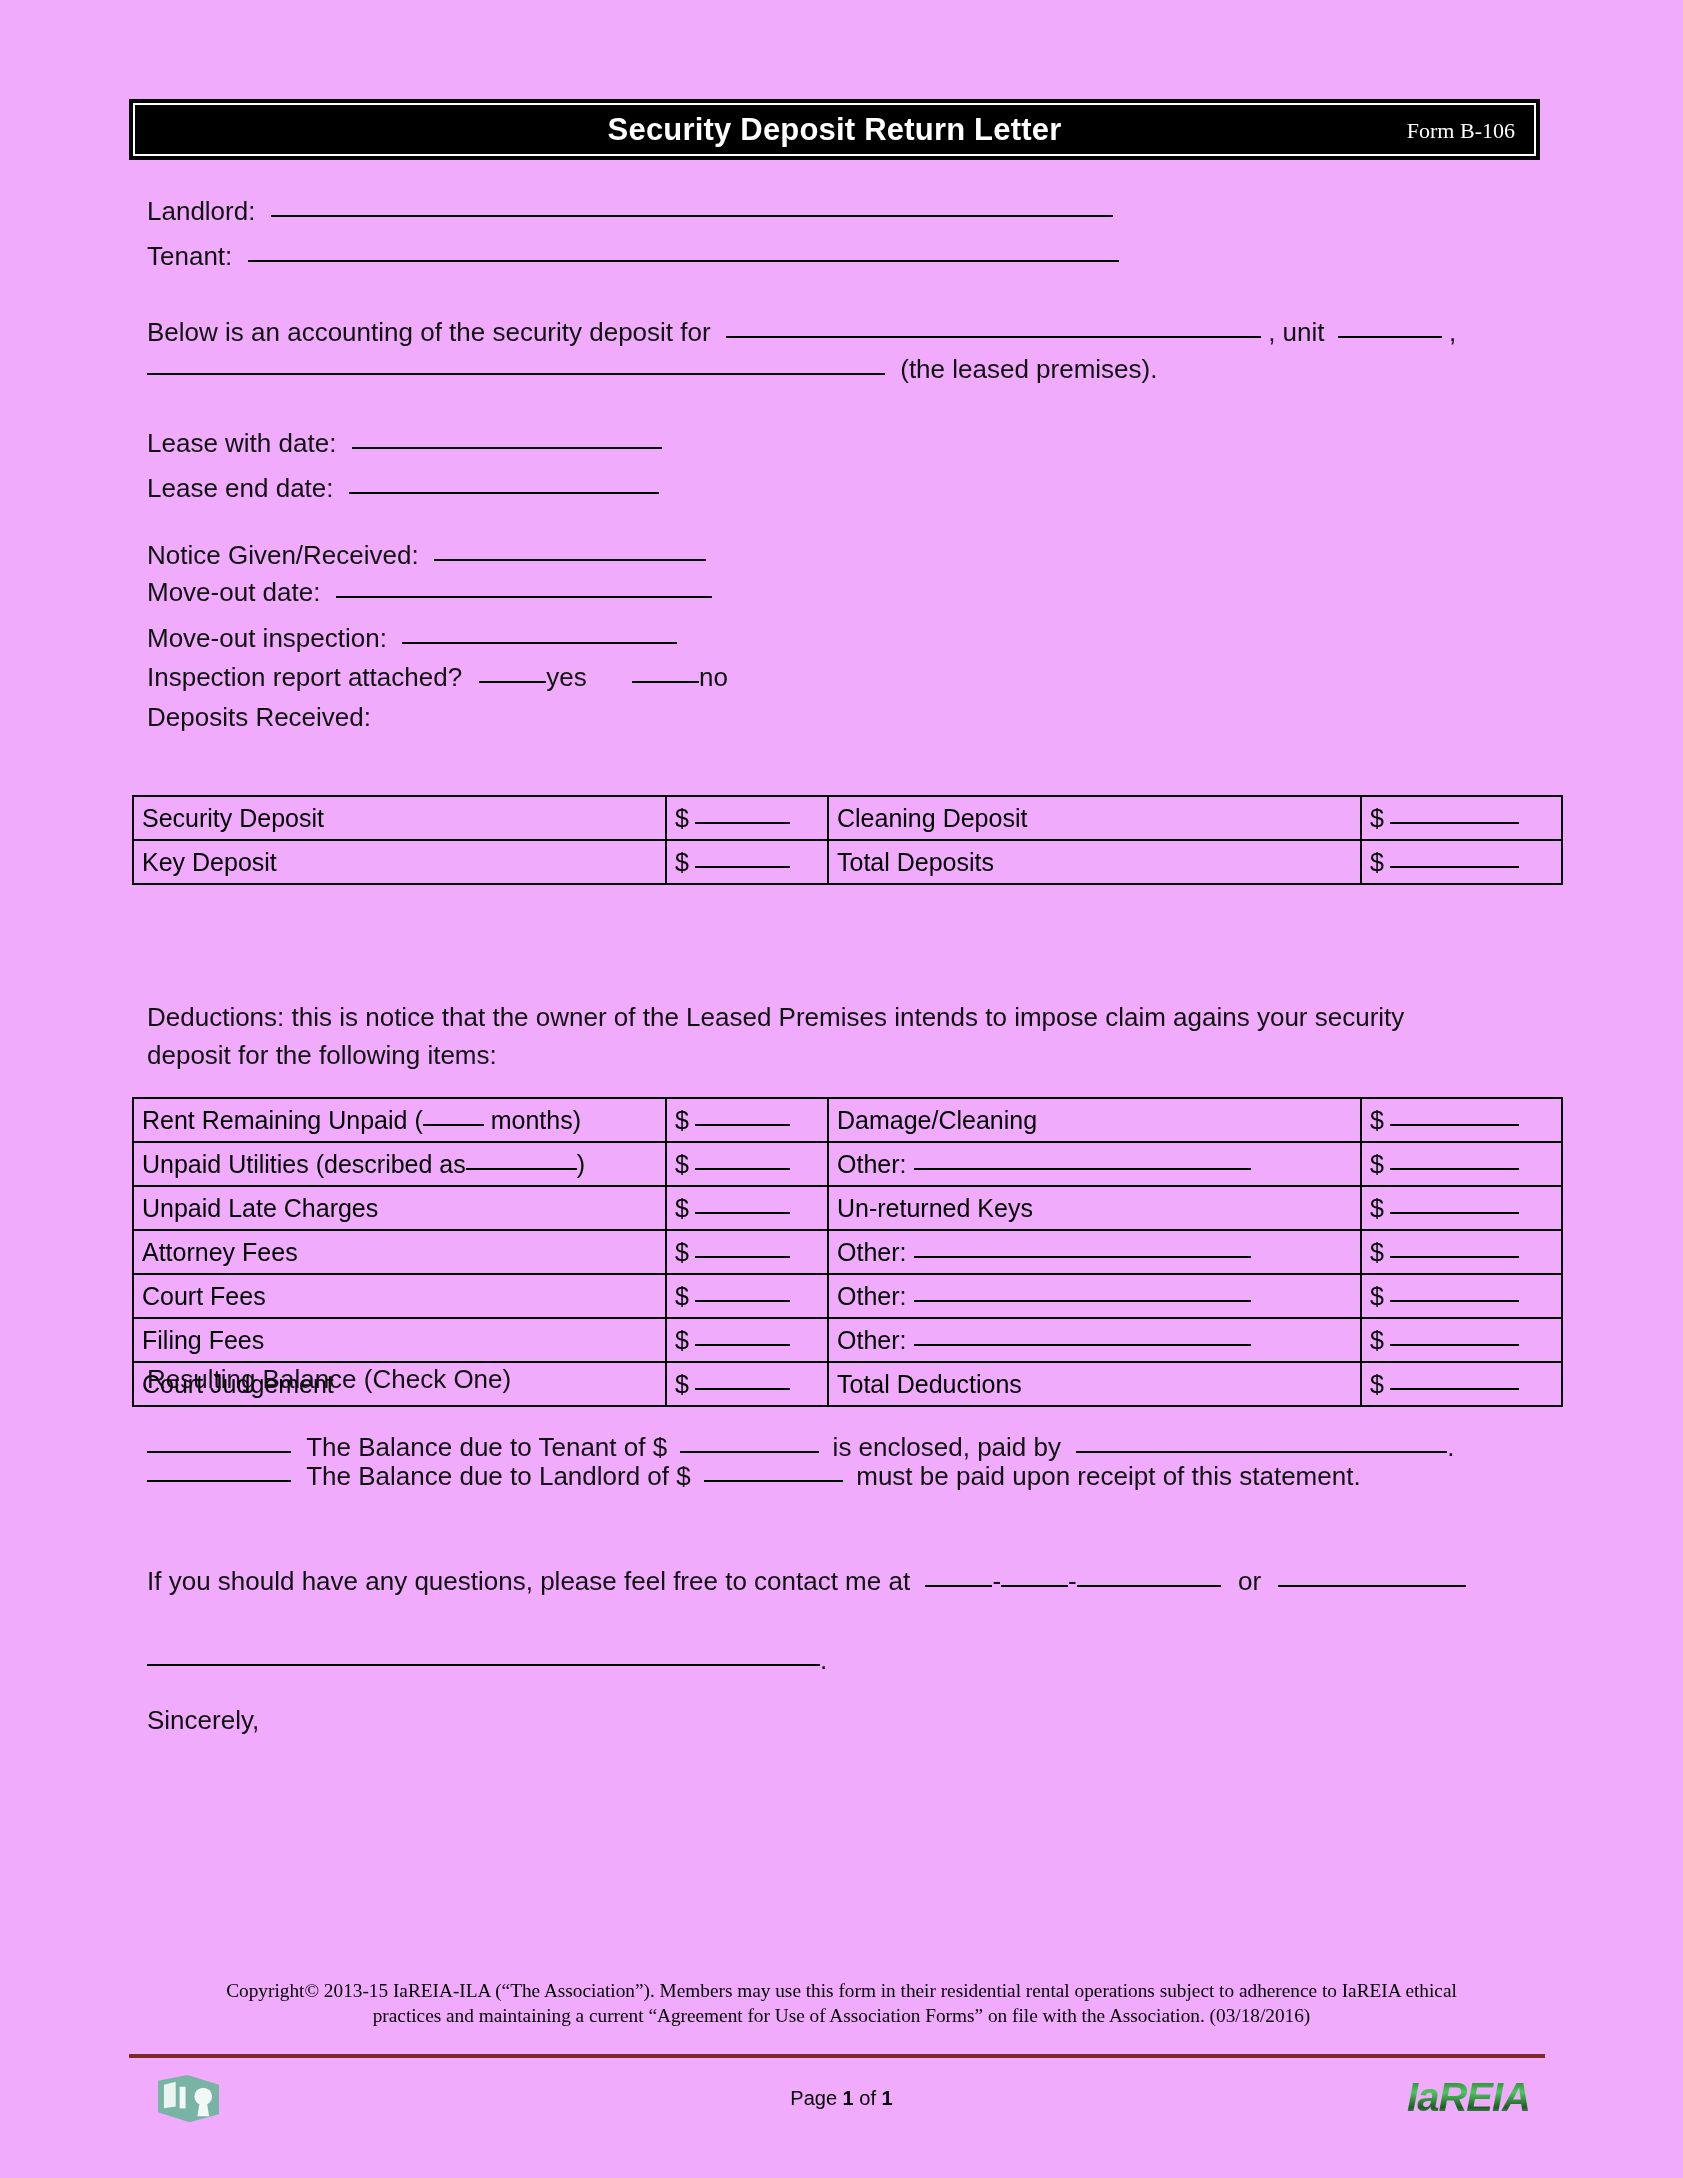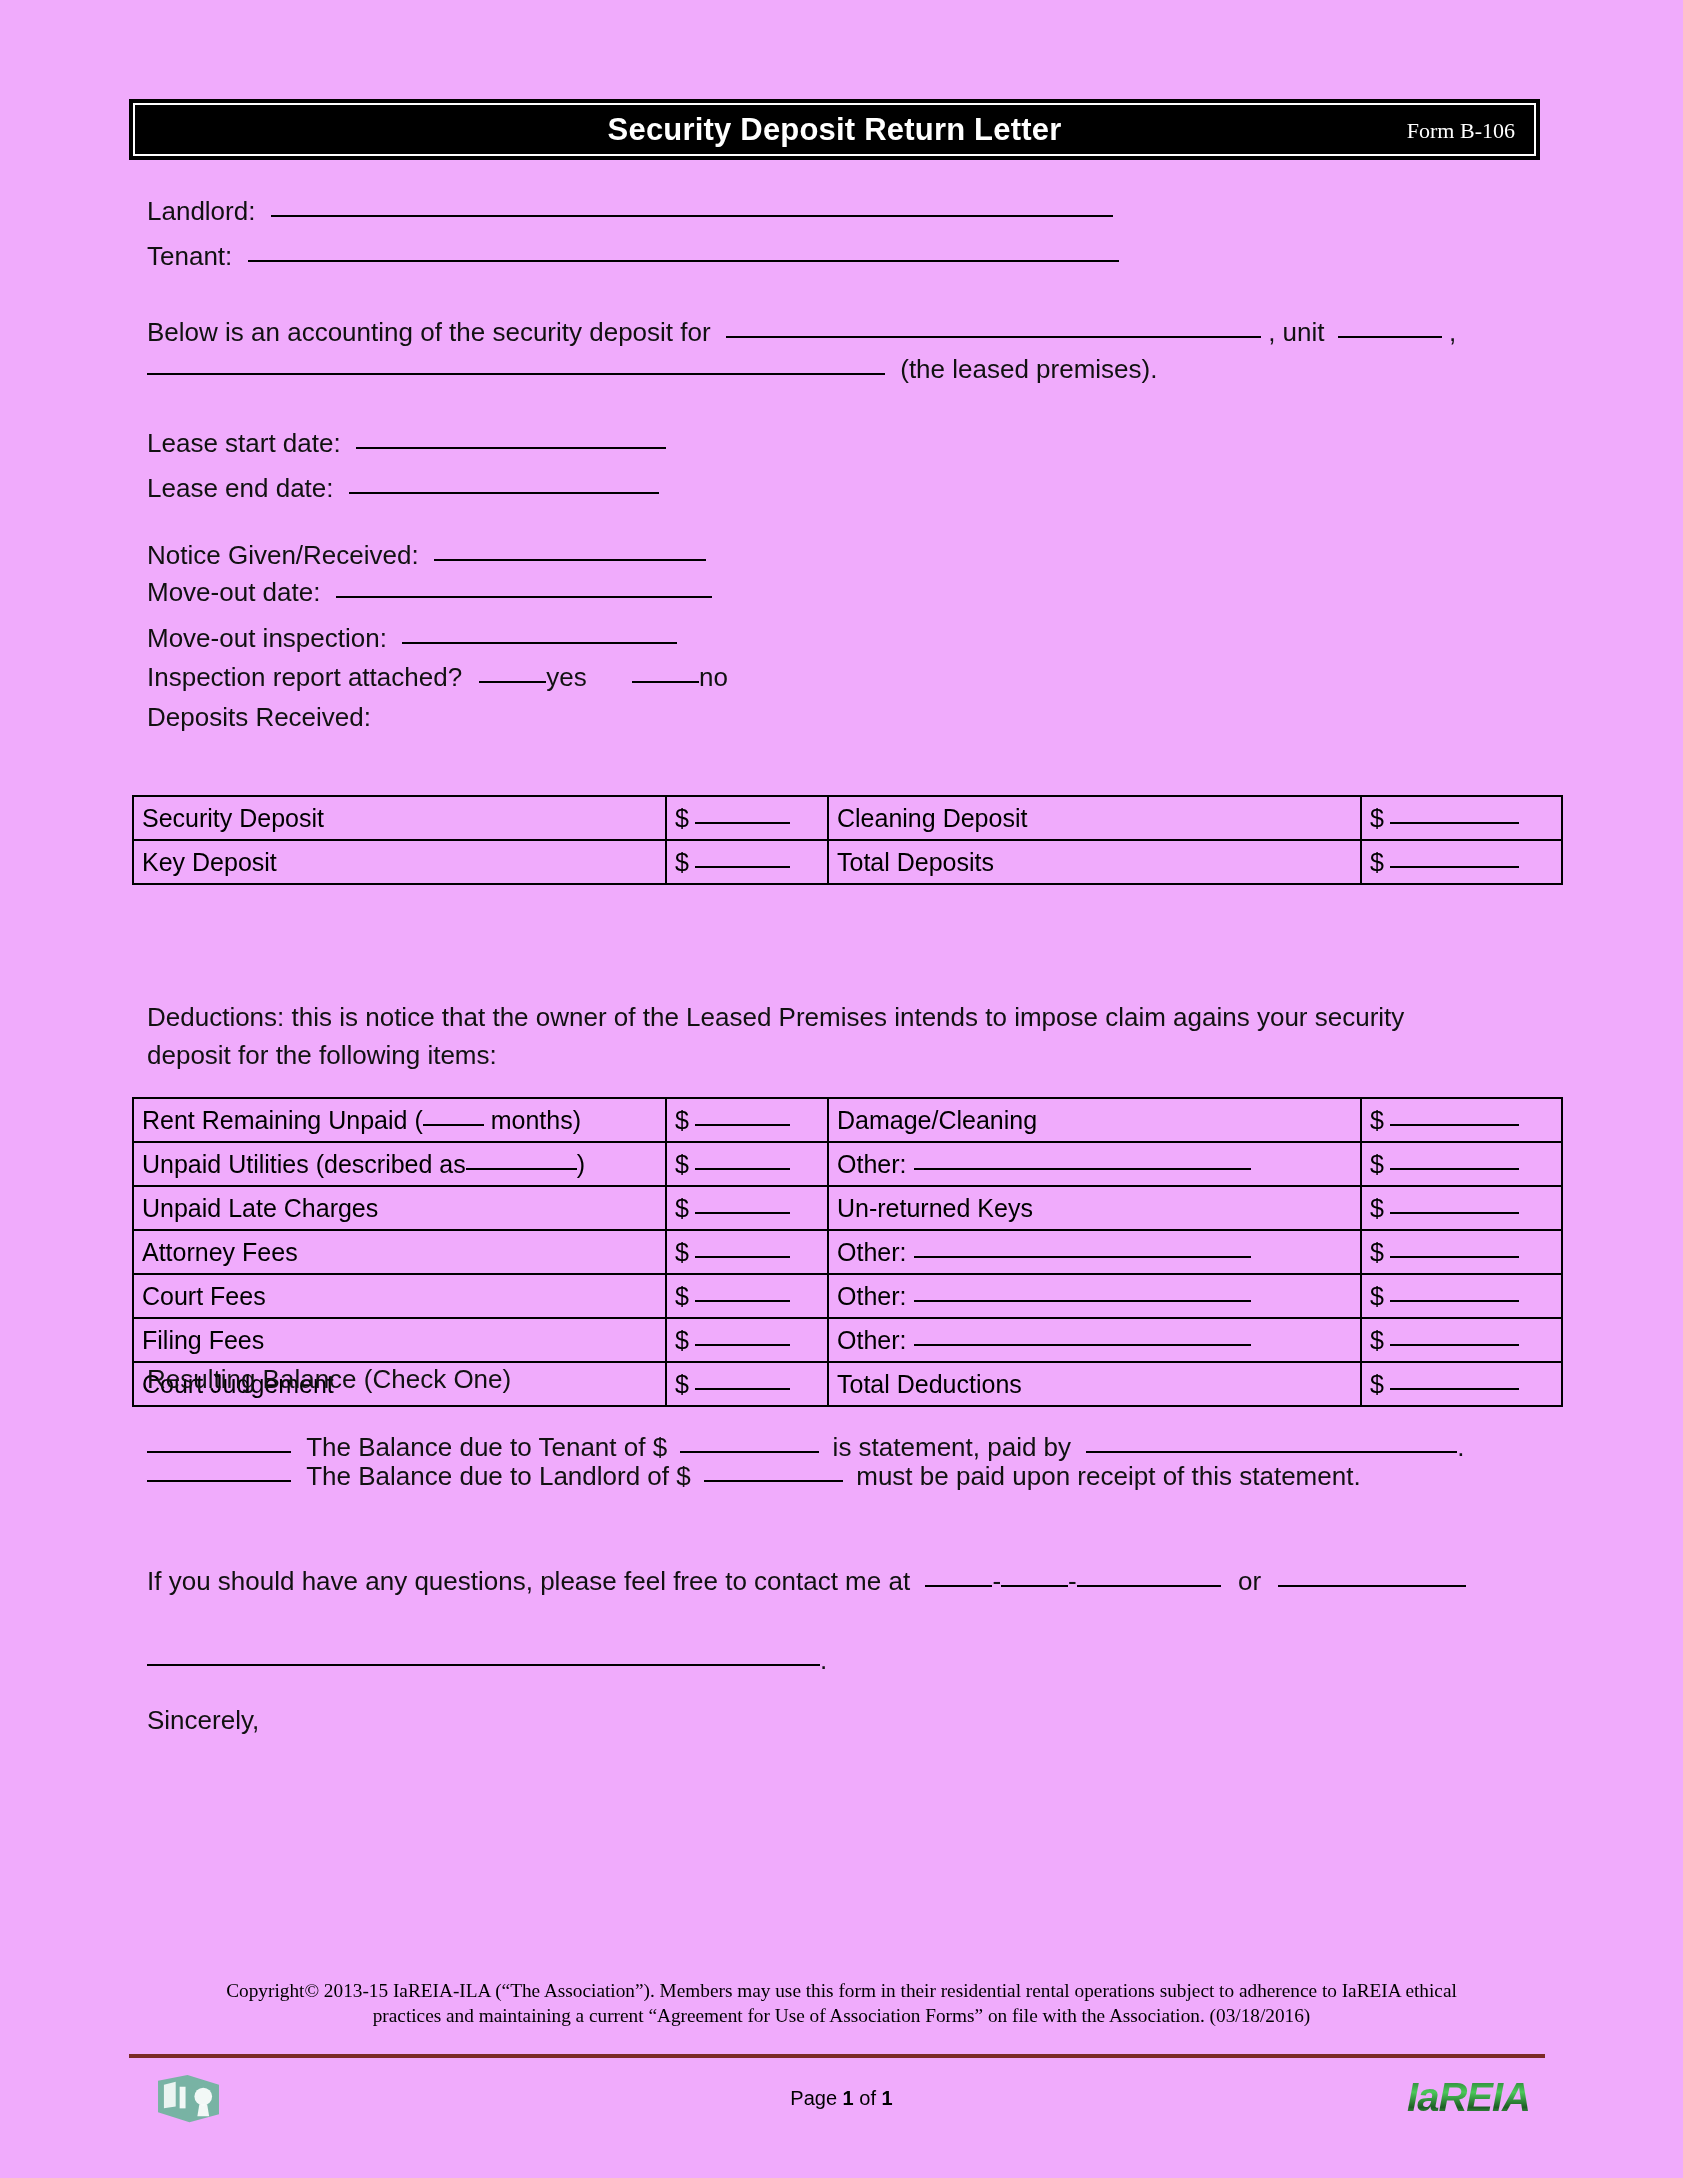--- a/index.html
+++ b/index.html
@@ -196,21 +196,21 @@
     <span class="inline-line" style="width:104px; margin-left:6px;"></span>
     <span>,</span>
   </div>
 
   <div class="t" style="left:147px; top:354px;">
     <span class="inline-line" style="width:738px;"></span>
     <span style="margin-left:8px;">(the leased premises).</span>
   </div>
 
   <div class="t" style="left:147px; top:428px;">
-    <span>Lease start date:</span>
+    <span>Lease with date:</span>
     <span class="inline-line" style="width:310px; margin-left:8px;"></span>
   </div>
 
   <div class="t" style="left:147px; top:473px;">
     <span>Lease end date:</span>
     <span class="inline-line" style="width:310px; margin-left:8px;"></span>
   </div>
 
   <div class="t" style="left:147px; top:540px;">
     <span>Notice Given/Received:</span>
@@ -309,21 +309,21 @@
 
     </tbody>
   </table>
 
   <div class="t" style="left:147px; top:1364px;">Resulting Balance (Check One)</div>
 
   <div class="t" style="left:147px; top:1432px;">
     <span class="inline-line" style="width:144px;"></span>
     <span style="margin-left:8px;">The Balance due to Tenant of $</span>
     <span class="inline-line" style="width:139px; margin-left:6px;"></span>
-    <span style="margin-left:6px;">is statement, paid by</span>
+    <span style="margin-left:6px;">is enclosed, paid by</span>
     <span class="inline-line" style="width:371px; margin-left:8px;"></span><span>.</span>
   </div>
 
   <div class="t" style="left:147px; top:1461px;">
     <span class="inline-line" style="width:144px;"></span>
     <span style="margin-left:8px;">The Balance due to Landlord of $</span>
     <span class="inline-line" style="width:139px; margin-left:6px;"></span>
     <span style="margin-left:6px;">must be paid upon receipt of this statement.</span>
   </div>
 

